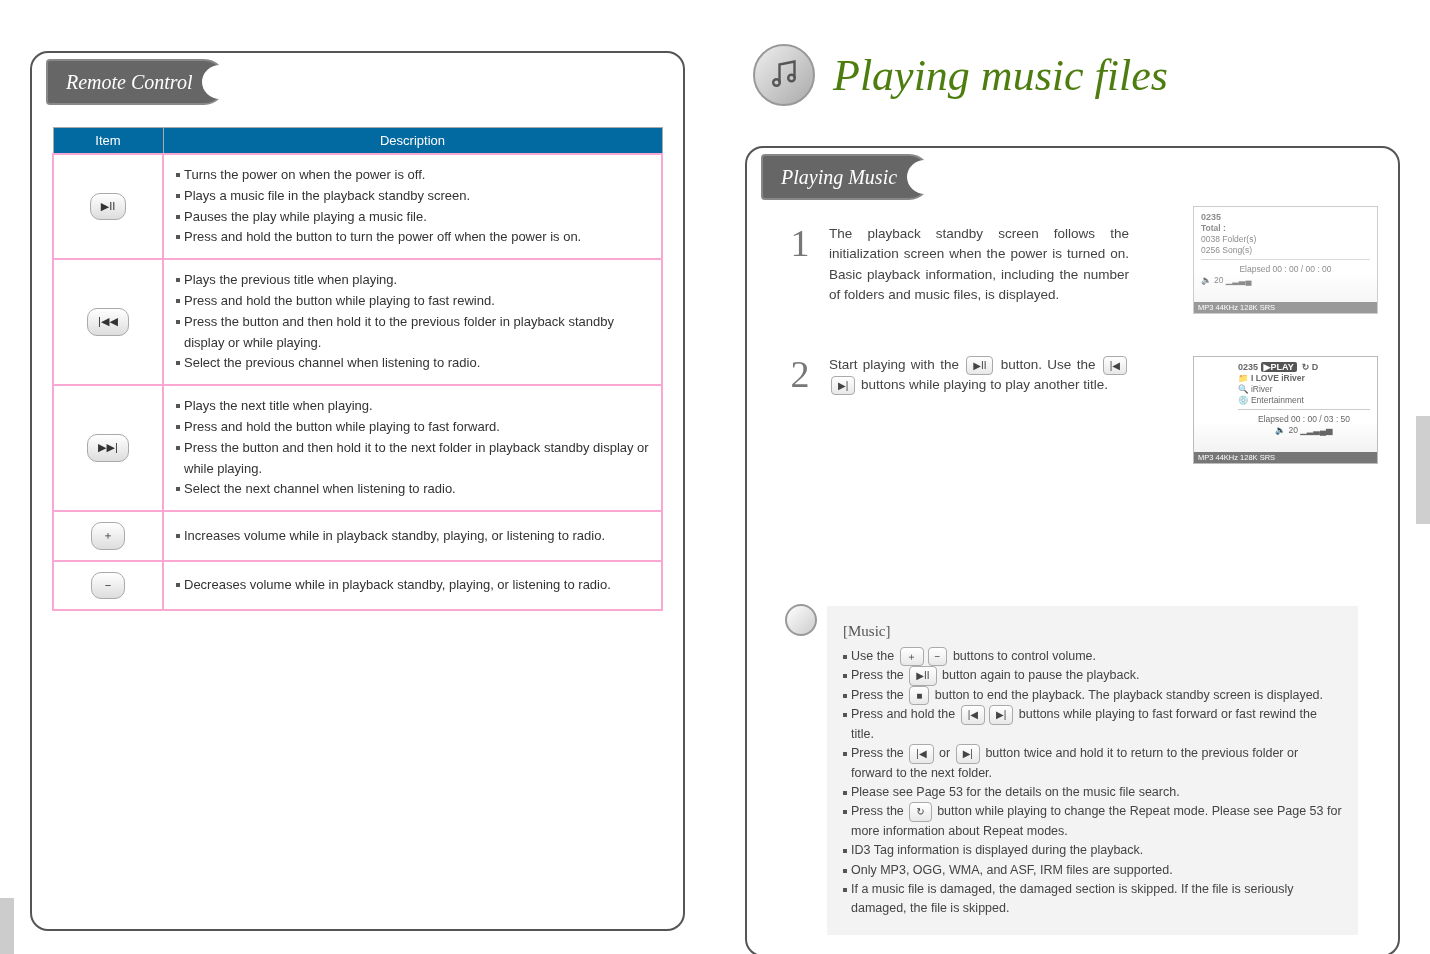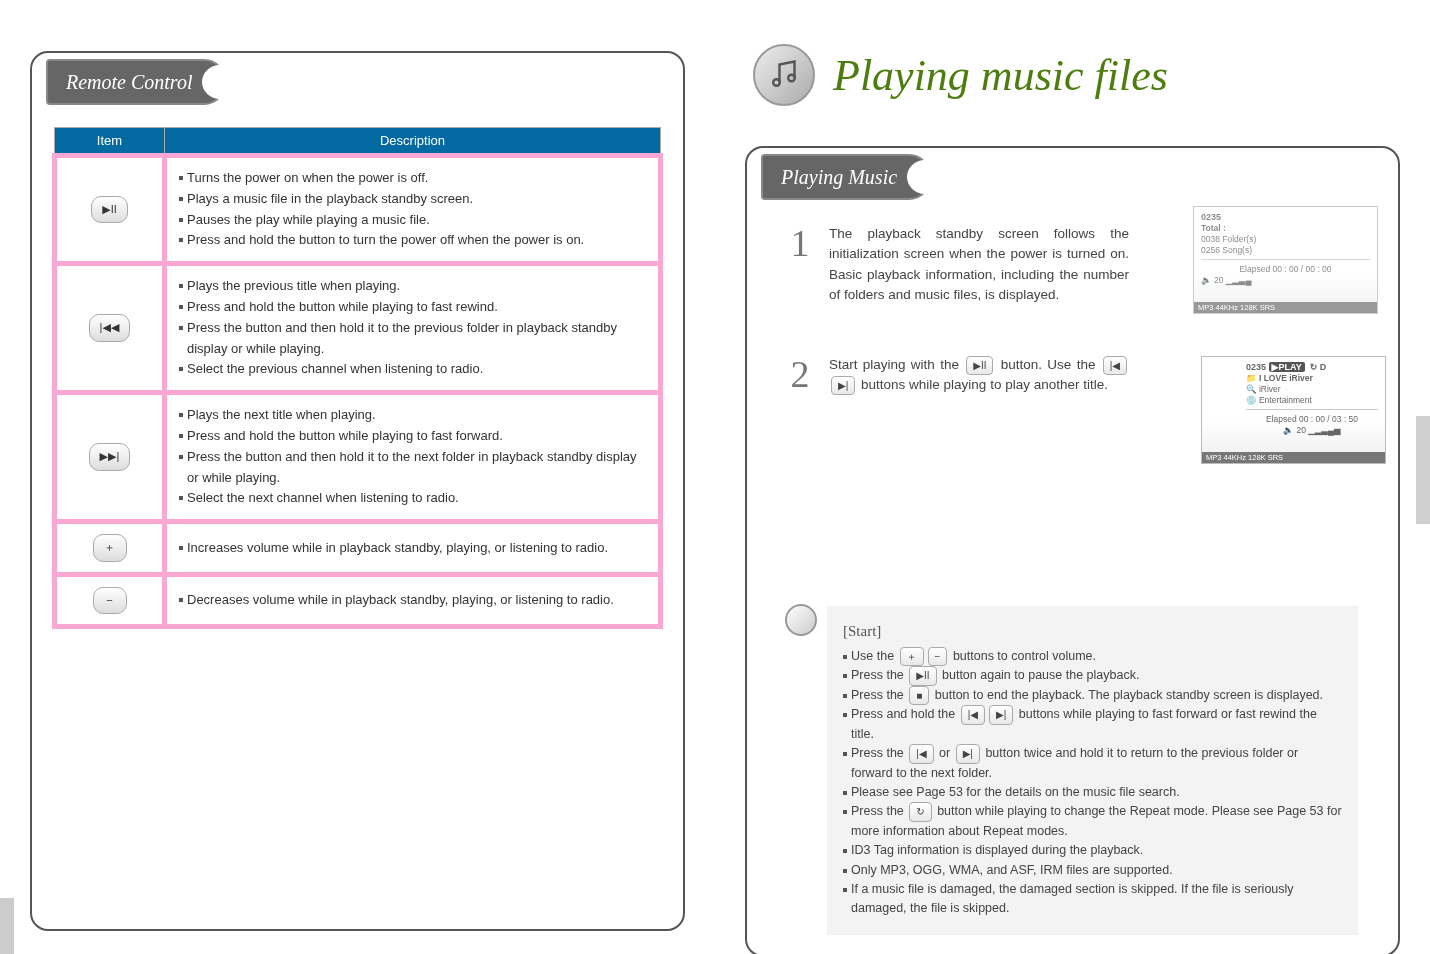--- a/index.html
+++ b/index.html
@@ -91,21 +91,21 @@
   }
   table.remote th {
     background: #0369a1;
     color: #fff;
     font-weight: normal;
     padding: 5px 20px;
     border: 1px solid #aaa;
     font-size: 13px;
   }
   table.remote td {
-    border: 5px solid #f9a8d4;
+    border: 2px solid #f9a8d4;
     padding: 10px 12px;
     vertical-align: middle;
     font-size: 13px;
     line-height: 1.6;
   }
   table.remote td.icon-cell {
     text-align: center;
     width: 110px;
     background: #fff;
   }
@@ -160,21 +160,21 @@
     padding: 5px 7px;
     line-height: 1.25;
     position: absolute;
   }
   .screen-thumb .hdr { font-weight: bold; font-size: 9px; }
   .screen-thumb .bottom-bar {
     position: absolute; left:0; right:0; bottom:0;
     background:#777; color:#fff; font-size:7.5px; padding:1px 4px;
   }
   .screen1 { top: 58px; right: 20px; filter: grayscale(60%) opacity(.75); }
-  .screen2 { top: 208px; right: 12px; padding-left: 44px; }
+  .screen2 { top: 208px; right: 20px; padding-left: 44px; }
 
   .note-box {
     margin: 210px 20px 0 60px;
     background: #f3f3f3;
     padding: 14px 16px 16px 16px;
     font-size: 12.5px;
     line-height: 1.55;
     color: #444;
     position: relative;
   }
@@ -323,21 +323,21 @@
 
     <div class="step-row" style="margin-top:50px">
       <div class="step-num">2</div>
       <div class="step-text">
         <span>Start playing with the </span><span class="inline-ico">▶II</span><span> button. Use the </span><span class="inline-ico">|◀</span><span class="inline-ico">▶|</span><span> buttons while playing to play another title.</span>
       </div>
     </div>
 
     <div class="note-box">
       <div class="note-icon"></div>
-      <div class="note-title">[Start]</div>
+      <div class="note-title">[Music]</div>
       <div class="bul"><span>Use the </span><span class="inline-ico">＋</span><span class="inline-ico">−</span><span> buttons to control volume.</span></div>
       <div class="bul"><span>Press the </span><span class="inline-ico">▶II</span><span> button again to pause the playback.</span></div>
       <div class="bul"><span>Press the </span><span class="inline-ico">■</span><span> button to end the playback. The playback standby screen is displayed.</span></div>
       <div class="bul"><span>Press and hold the </span><span class="inline-ico">|◀</span><span class="inline-ico">▶|</span><span> buttons while playing to fast forward or fast rewind the title.</span></div>
       <div class="bul"><span>Press the </span><span class="inline-ico">|◀</span><span> or </span><span class="inline-ico">▶|</span><span> button twice and hold it to return to the previous folder or forward to the next folder.</span></div>
       <div class="bul">Please see Page 53 for the details on the music file search.</div>
       <div class="bul"><span>Press the </span><span class="inline-ico">↻</span><span> button while playing to change the Repeat mode. Please see Page 53 for more information about Repeat modes.</span></div>
       <div class="bul">ID3 Tag information is displayed during the playback.</div>
       <div class="bul">Only MP3, OGG, WMA, and ASF, IRM files are supported.</div>
       <div class="bul">If a music file is damaged, the damaged section is skipped. If the file is seriously damaged, the file is skipped.</div>

